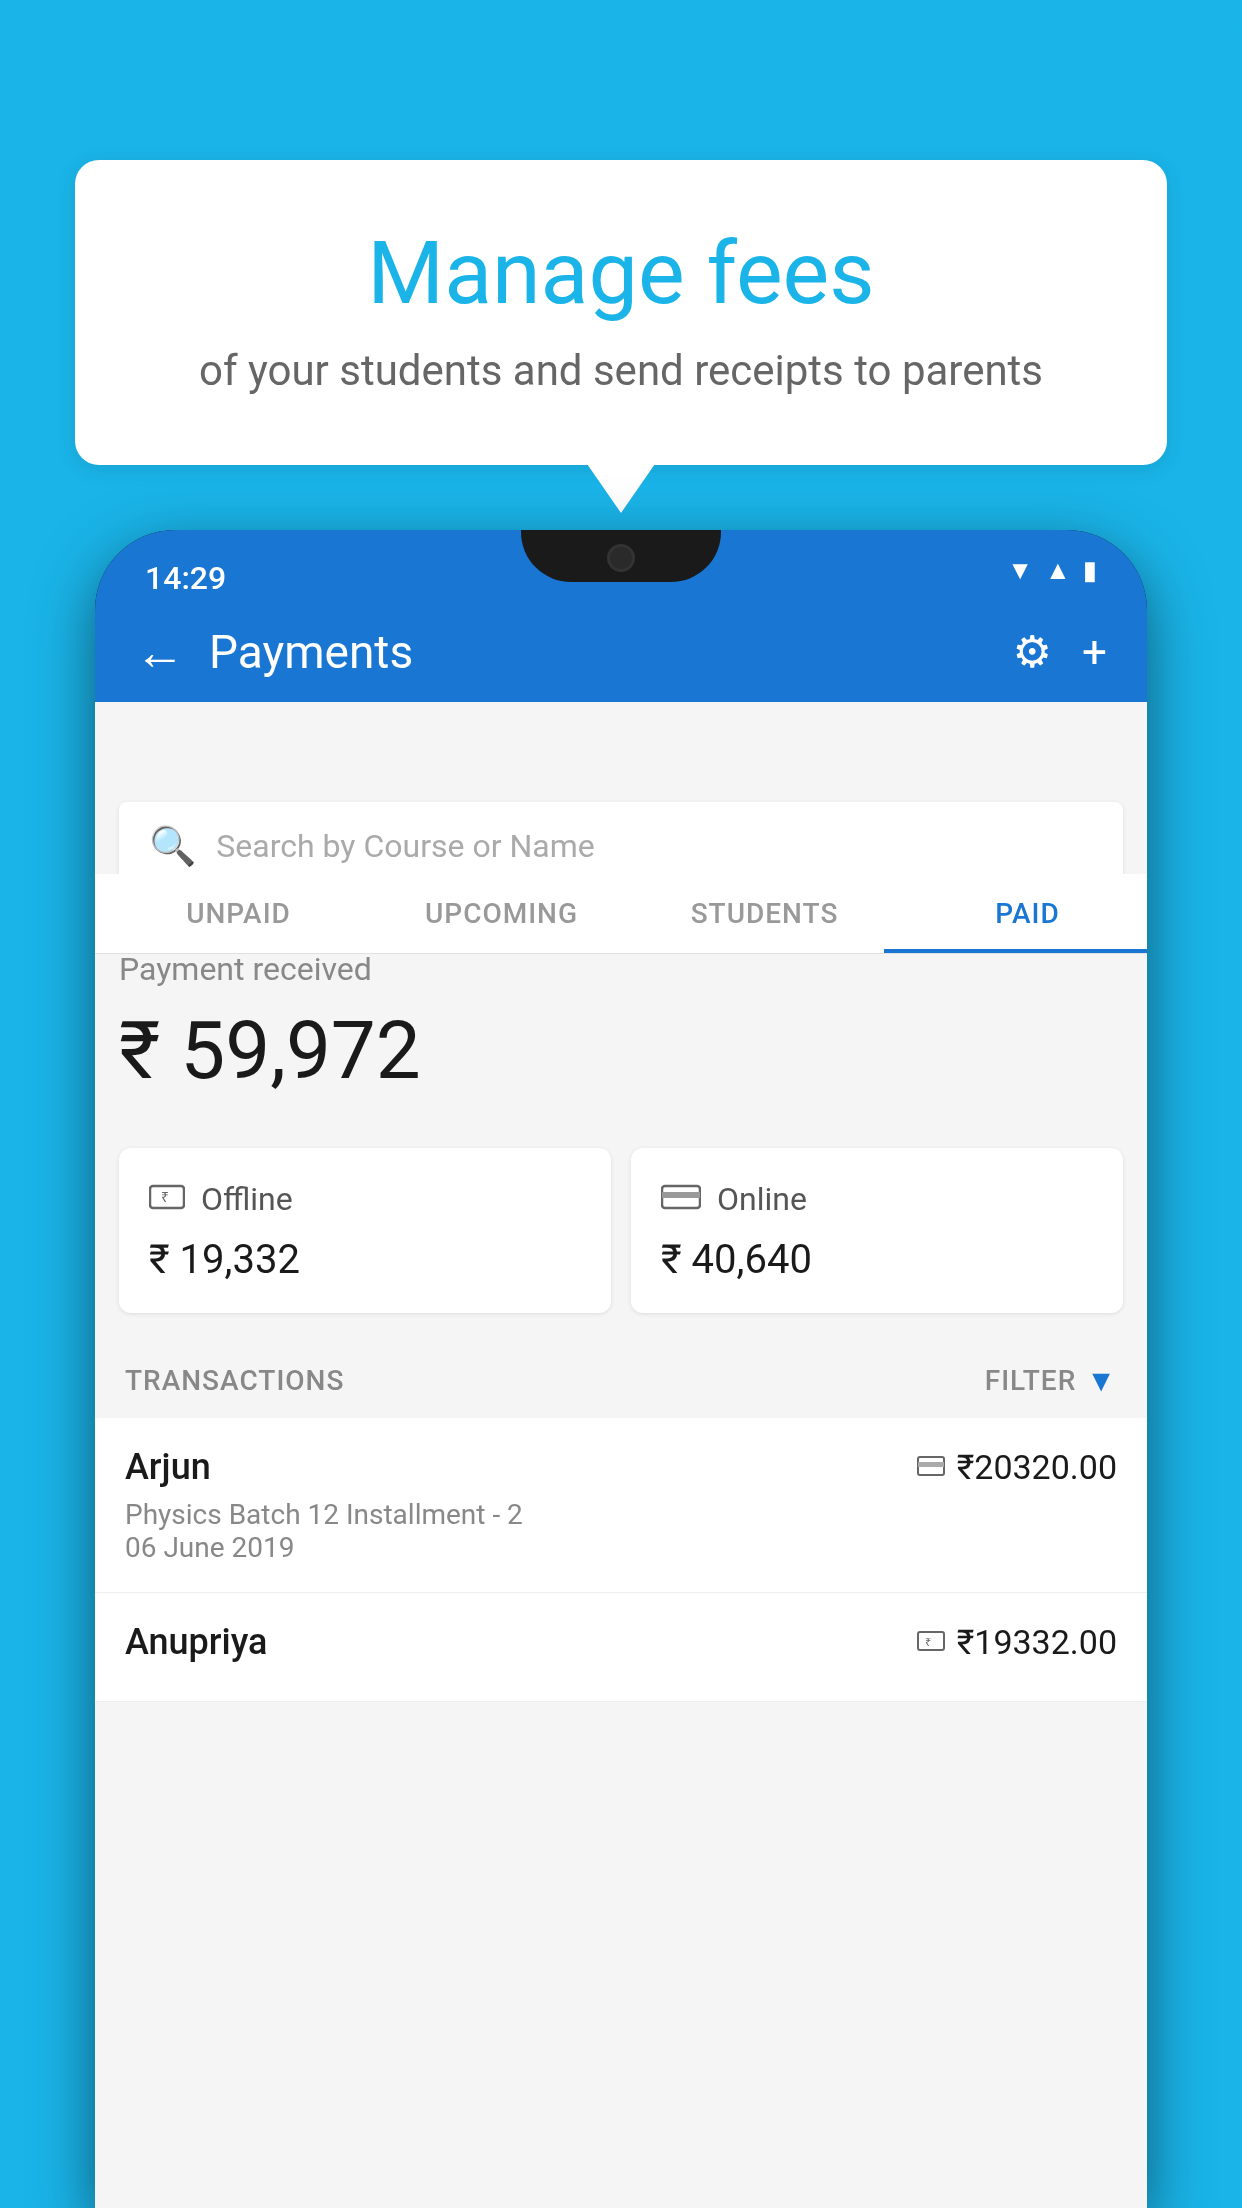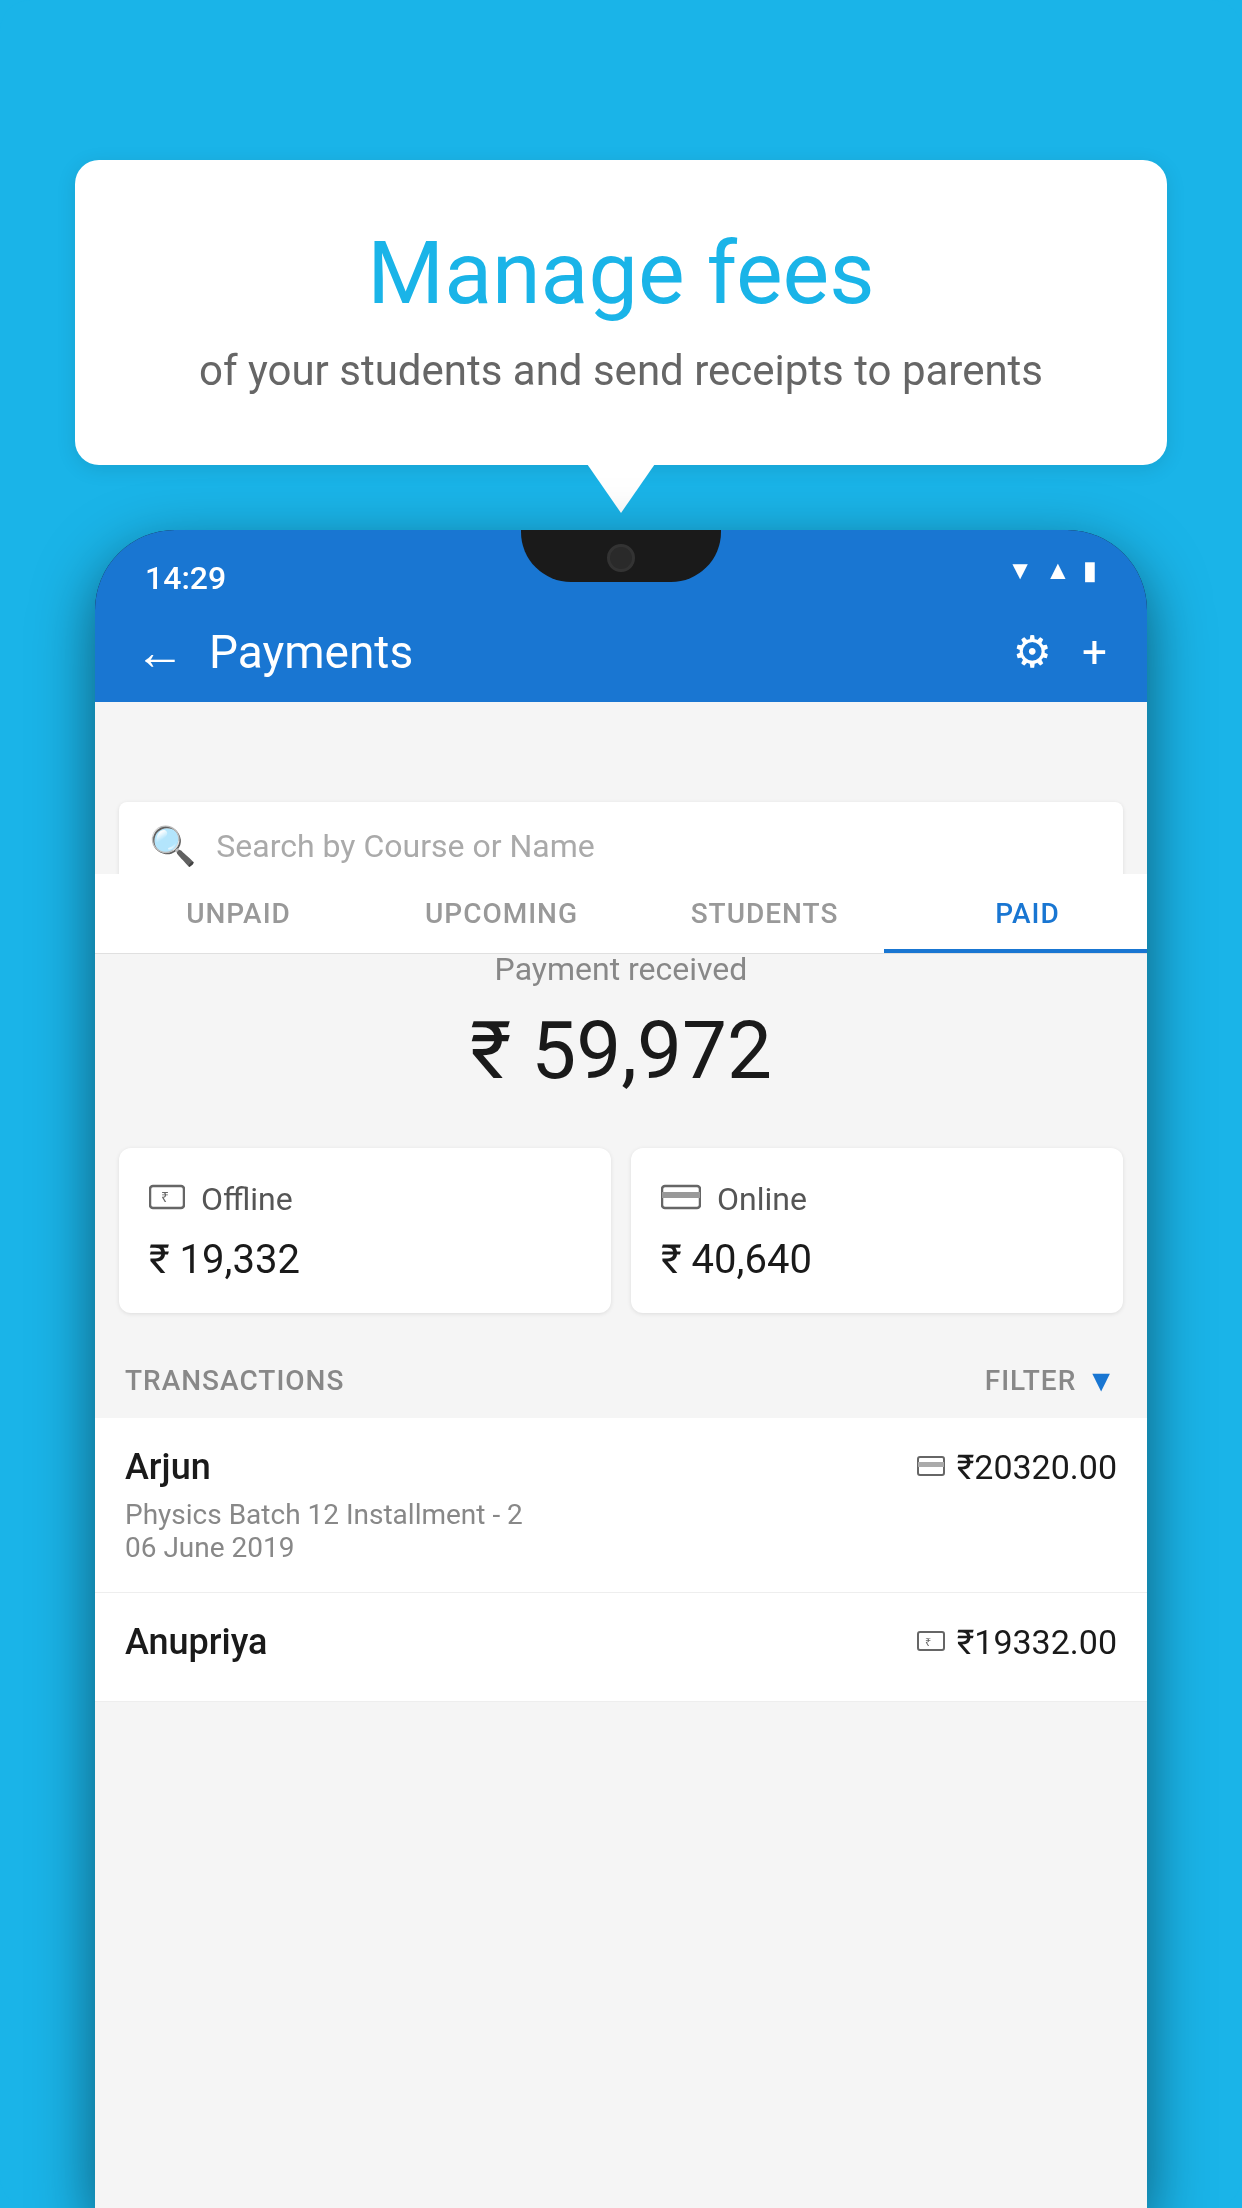--- a/index.html
+++ b/index.html
@@ -254,21 +254,21 @@
 
     .search-placeholder {
       font-size: 32px;
       color: #aaa;
     }
 
     
     .payment-summary {
       background: #f5f5f5;
       padding: 40px 24px 30px;
-      text-align: center;
+      text-align: left;
     }
 
     .payment-received-label {
       font-size: 32px;
       color: #888;
       margin-bottom: 16px;
     }
 
     .payment-amount {
       font-size: 80px;

